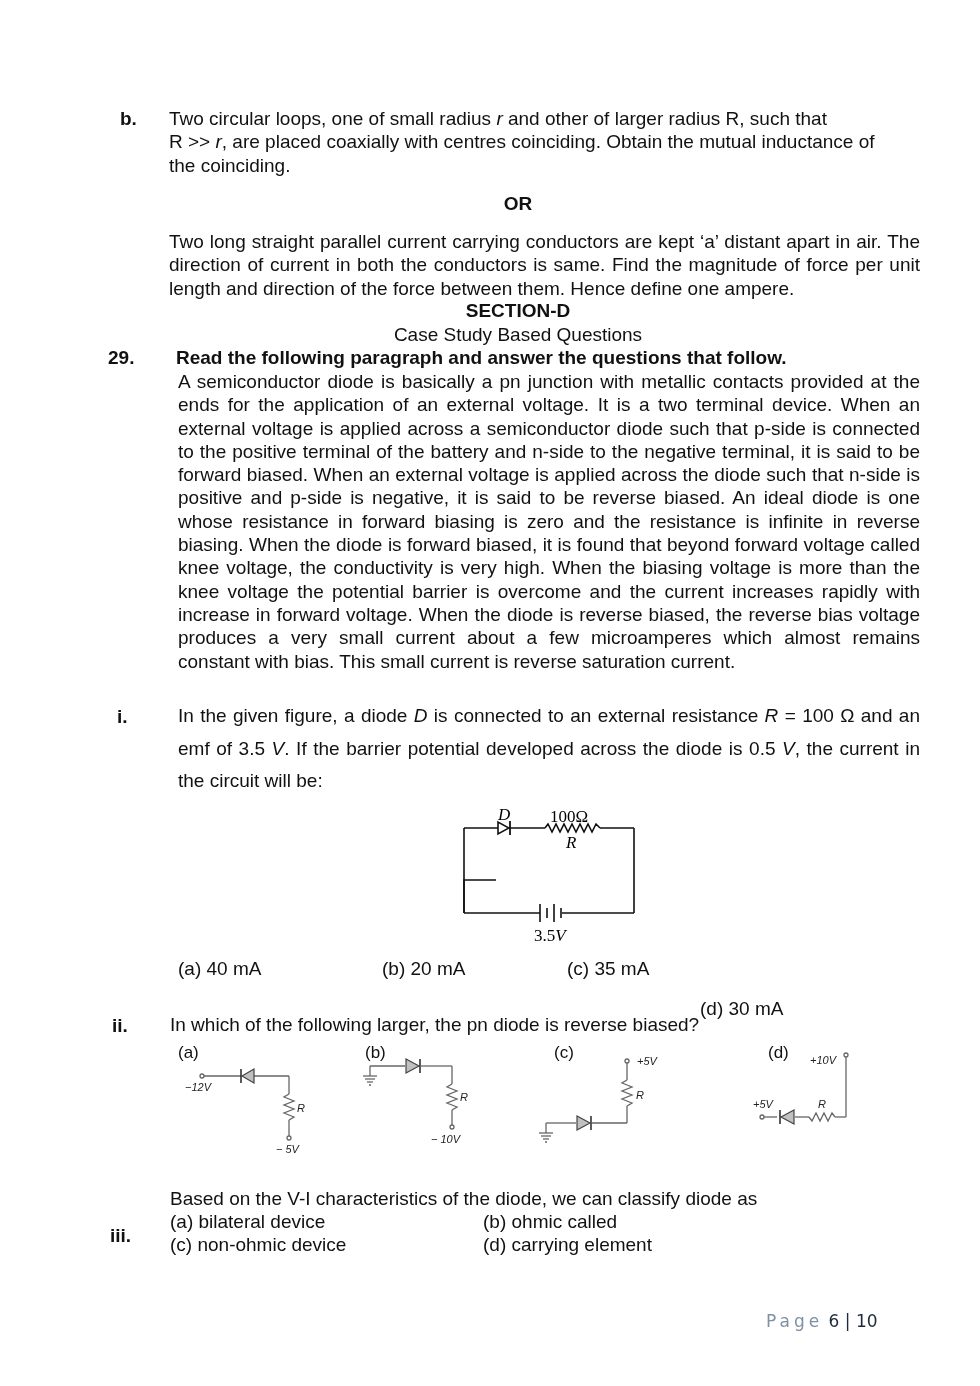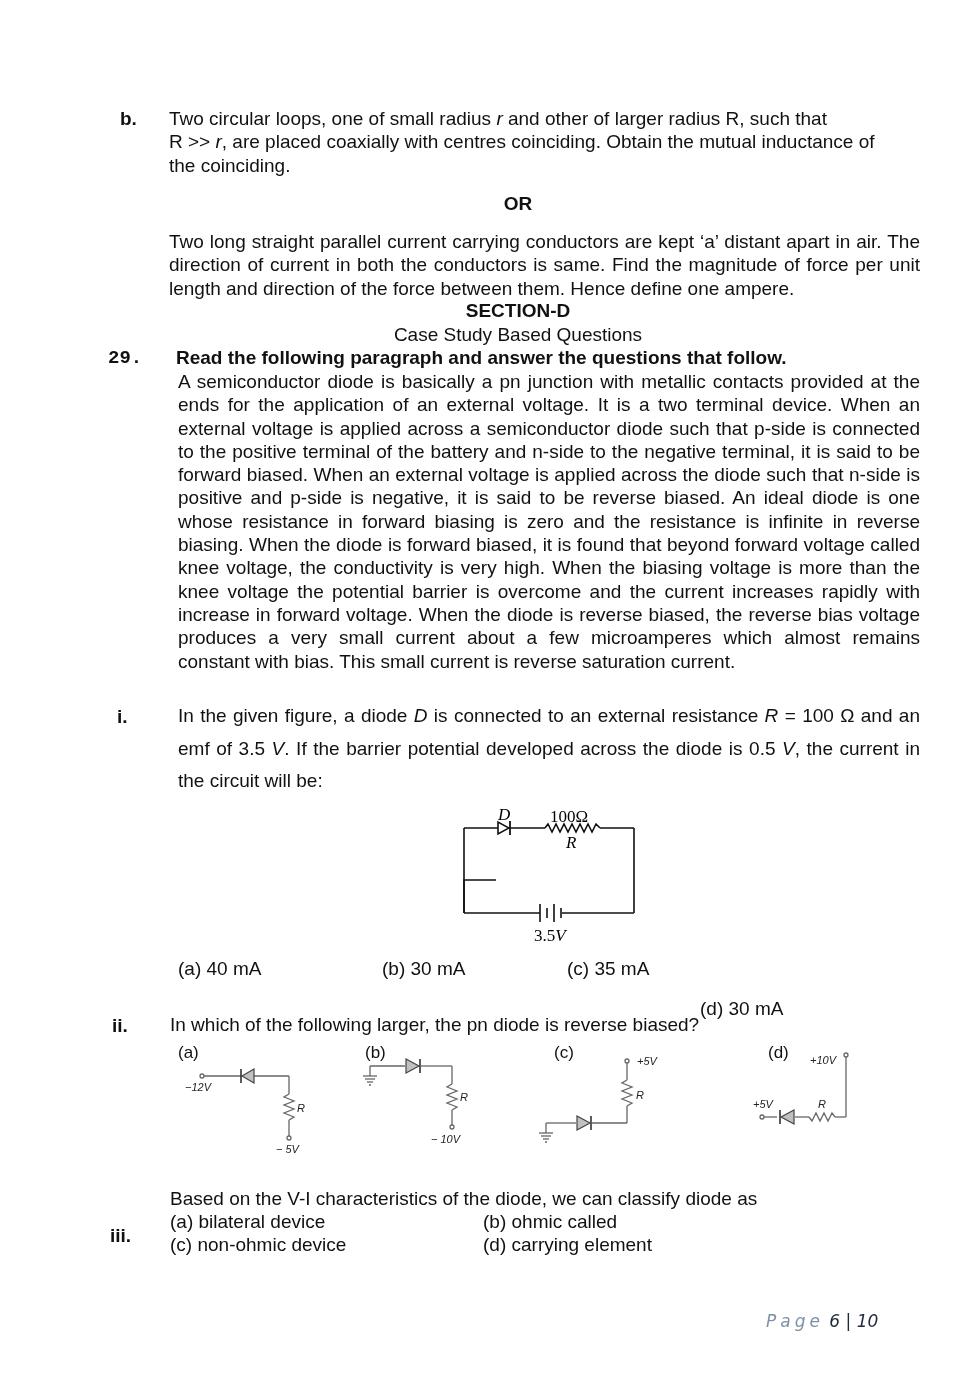--- a/index.html
+++ b/index.html
@@ -11,42 +11,42 @@
     .abs { position: absolute; }
     .label { font-weight: bold; }
     .para { line-height: 23.3px; }
     .just { text-align: justify; text-align-last: left; }
     .center { text-align: center; }
     .bold { font-weight: bold; }
     .qline { line-height: 32.5px; }
     svg text { font-family: "Liberation Serif", serif; }
     .fig-label { font-family: "Liberation Sans", sans-serif; font-size: 17px; fill: #111; }
     .fig-small { font-family: "Liberation Sans", sans-serif; font-size: 11px; fill: #222; }
-    .footer { font-family: "DejaVu Sans", sans-serif; font-size: 17px; font-style: italic; }
+    .footer { font-family: "DejaVu Sans", sans-serif; font-size: 17px; }
     .footer .pg { color: #7f8fa6; letter-spacing: 4px; }
     .footer .num { color: #1f2a3a; }
   </style>
 </head>
 <body>
 
 <div class="abs label" style="left:120px;top:108px;">b.</div>
 <div class="abs para" style="left:169px;top:107px;width:755px;">
   <span>Two circular loops, one of small radius </span><i>r</i><span> and other of larger radius R, such that</span><br>
   <span>R &gt;&gt; </span><i>r</i><span>, are placed coaxially with centres coinciding. Obtain the mutual inductance of</span><br>
   <span>the coinciding.</span>
 </div>
 
 <div class="abs bold center" style="left:0;width:1036px;top:193px;">OR</div>
 
 <div class="abs para just" style="left:169px;top:230px;width:751px;">Two long straight parallel current carrying conductors are kept ‘a’ distant apart in air. The direction of current in both the conductors is same. Find the magnitude of force per unit length and direction of the force between them. Hence define one ampere.</div>
 
 <div class="abs bold center" style="left:0;width:1036px;top:300px;">SECTION-D</div>
 <div class="abs center" style="left:0;width:1036px;top:324px;">Case Study Based Questions</div>
 
-<div class="abs bold" style="left:108px;top:347px;font-family:Liberation Mono, monospace;">29.</div>
+<div class="abs bold" style="left:108px;top:347px;">29.</div>
 <div class="abs bold" style="left:176px;top:347px;">Read the following paragraph and answer the questions that follow.</div>
 <div class="abs para just" style="left:178px;top:370px;width:742px;">A semiconductor diode is basically a pn junction with metallic contacts provided at the ends for the application of an external voltage. It is a two terminal device. When an external voltage is applied across a semiconductor diode such that p-side is connected to the positive terminal of the battery and n-side to the negative terminal, it is said to be forward biased. When an external voltage is applied across the diode such that n-side is positive and p-side is negative, it is said to be reverse biased. An ideal diode is one whose resistance in forward biasing is zero and the resistance is infinite in reverse biasing. When the diode is forward biased, it is found that beyond forward voltage called knee voltage, the conductivity is very high. When the biasing voltage is more than the knee voltage the potential barrier is overcome and the current increases rapidly with increase in forward voltage. When the diode is reverse biased, the reverse bias voltage produces a very small current about a few microamperes which almost remains constant with bias. This small current is reverse saturation current.</div>
 
 <div class="abs label" style="left:117px;top:706px;">i.</div>
 <div class="abs qline just" style="left:178px;top:700px;width:742px;">
   <span>In the given figure, a diode </span><i>D</i><span> is connected to an external resistance </span><i>R</i><span> = 100 Ω and an emf of 3.5 </span><i>V</i><span>. If the barrier potential developed across the diode is 0.5 </span><i>V</i><span>, the current in the circuit will be:</span>
 </div>
 
 <svg class="abs" style="left:450px;top:800px;" width="200" height="150">
   <g stroke="#111" stroke-width="1.6" fill="none">
@@ -68,21 +68,21 @@
     <polygon points="48,22 48,34 59,28" fill="#fff" stroke="#111" stroke-width="1.6"></polygon>
     <line x1="60" y1="21" x2="60" y2="35" stroke="#111" stroke-width="1.8"></line>
   </g>
   <text x="48" y="20" font-size="17" font-style="italic">D</text>
   <text x="100" y="22" font-size="17">100Ω</text>
   <text x="116" y="48" font-size="17" font-style="italic">R</text>
   <text x="84" y="141" font-size="17"><tspan>3.5</tspan><tspan font-style="italic">V</tspan></text>
 </svg>
 
 <div class="abs" style="left:178px;top:958px;">(a)  40 mA</div>
-<div class="abs" style="left:382px;top:958px;">(b)  30 mA</div>
+<div class="abs" style="left:382px;top:958px;">(b)  20 mA</div>
 <div class="abs" style="left:567px;top:958px;">(c)  35 mA</div>
 <div class="abs" style="left:700px;top:958px;margin-top:40px;">(d)  30 mA</div>
 
 <div class="abs label" style="left:112px;top:1015px;text-align:right;">ii.</div>
 <div class="abs" style="left:170px;top:1014px;">In which of the following larger, the pn diode is reverse biased?</div>
 
 <svg class="abs" style="left:170px;top:1038px;" width="180" height="125">
   <text class="fig-label" x="8" y="20">(a)</text>
   <g stroke="#666" stroke-width="1.3" fill="none">
     <circle cx="32" cy="38" r="2"></circle>

